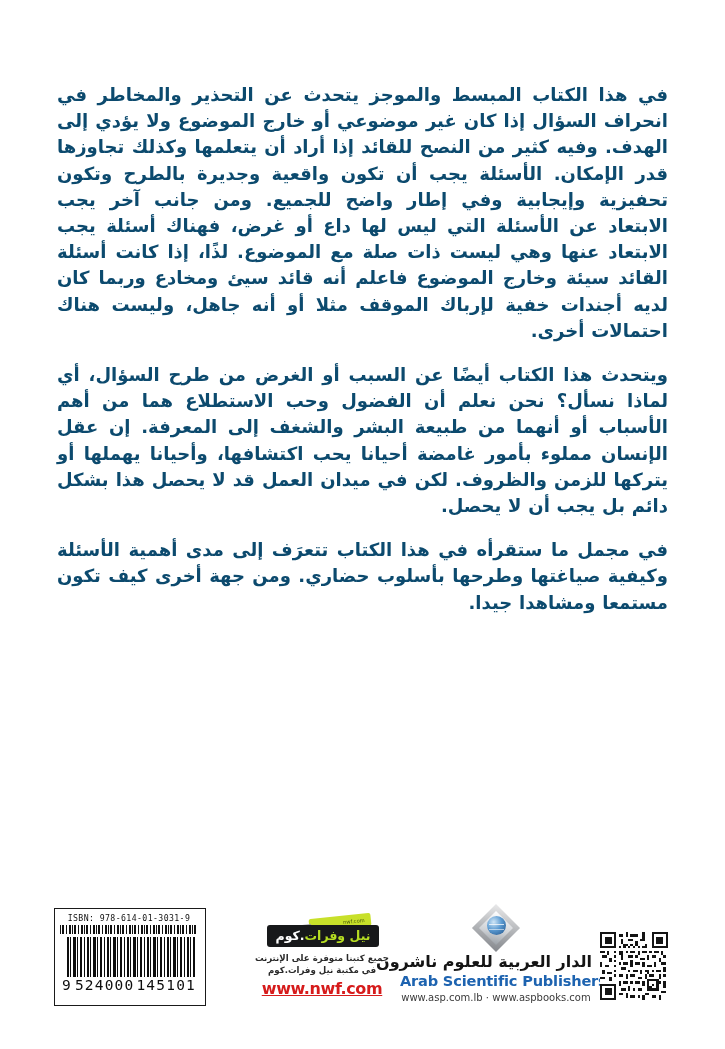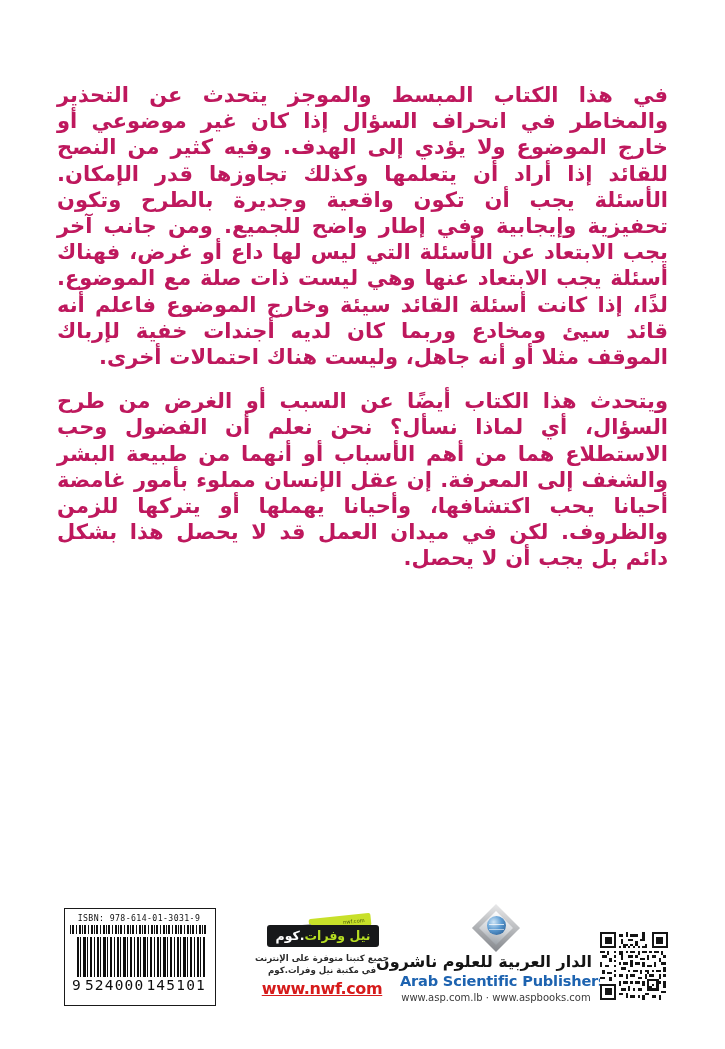--- a/index.html
+++ b/index.html
@@ -22,43 +22,43 @@
     position: absolute;
     top: 82px;
     right: 57px;
     left: 57px;
     direction: rtl;
     text-align: justify;
     text-align-last: right;
   }
   .para {
     margin: 0 0 18px 0;
-    font-size: 21px;
+    font-size: 18px;
     line-height: 26.2px;
-    color: #be185d;
+    color: #0c4a6e;
     letter-spacing: -0.1px;
     word-spacing: 0.5px;
     font-weight: 600;
     text-justify: inter-word;
   }
   .para:last-child { margin-bottom: 0; }
 
   
   .footer {
     position: absolute;
     left: 0;
     right: 0;
     top: 898px;
     height: 130px;
   }
 
   
   .barcode-box {
     position: absolute;
-    left: 64px;
+    left: 54px;
     top: 10px;
     width: 152px;
     height: 98px;
     background: #ffffff;
     border: 1px solid #1a1a1a;
     box-sizing: border-box;
     padding: 4px 7px 2px 5px;
     direction: ltr;
   }
   .isbn-text {
@@ -289,20 +289,21 @@
   .qr svg { display: block; }
 </style>
 </head>
 <body>
 
 <div class="page">
 
   <div class="copy">
     <p class="para">في هذا الكتاب المبسط والموجز يتحدث عن التحذير والمخاطر في انحراف السؤال إذا كان غير موضوعي أو خارج الموضوع ولا يؤدي إلى الهدف. وفيه كثير من النصح للقائد إذا أراد أن يتعلمها وكذلك تجاوزها قدر الإمكان. الأسئلة يجب أن تكون واقعية وجديرة بالطرح وتكون تحفيزية وإيجابية وفي إطار واضح للجميع. ومن جانب آخر يجب الابتعاد عن الأسئلة التي ليس لها داع أو غرض، فهناك أسئلة يجب الابتعاد عنها وهي ليست ذات صلة مع الموضوع. لذًا، إذا كانت أسئلة القائد سيئة وخارج الموضوع فاعلم أنه قائد سيئ ومخادع وربما كان لديه أجندات خفية لإرباك الموقف مثلا أو أنه جاهل، وليست هناك احتمالات أخرى.</p>
     <p class="para">ويتحدث هذا الكتاب أيضًا عن السبب أو الغرض من طرح السؤال، أي لماذا نسأل؟ نحن نعلم أن الفضول وحب الاستطلاع هما من أهم الأسباب أو أنهما من طبيعة البشر والشغف إلى المعرفة. إن عقل الإنسان مملوء بأمور غامضة أحيانا يحب اكتشافها، وأحيانا يهملها أو يتركها للزمن والظروف. لكن في ميدان العمل قد لا يحصل هذا بشكل دائم بل يجب أن لا يحصل.</p>
+    <p class="para">في مجمل ما ستقرأه في هذا الكتاب تتعرَف إلى مدى أهمية الأسئلة وكيفية صياغتها وطرحها بأسلوب حضاري. ومن جهة أخرى كيف تكون مستمعا ومشاهدا جيدا.</p>
   </div>
 
   <div class="footer">
 
     <div class="barcode-box">
       <div class="isbn-text">ISBN: 978-614-01-3031-9</div>
       <div class="isbn-bars"></div>
       <div class="ean-wrap">
         <div class="ean-bars"></div>
         <div class="ean-digits">

